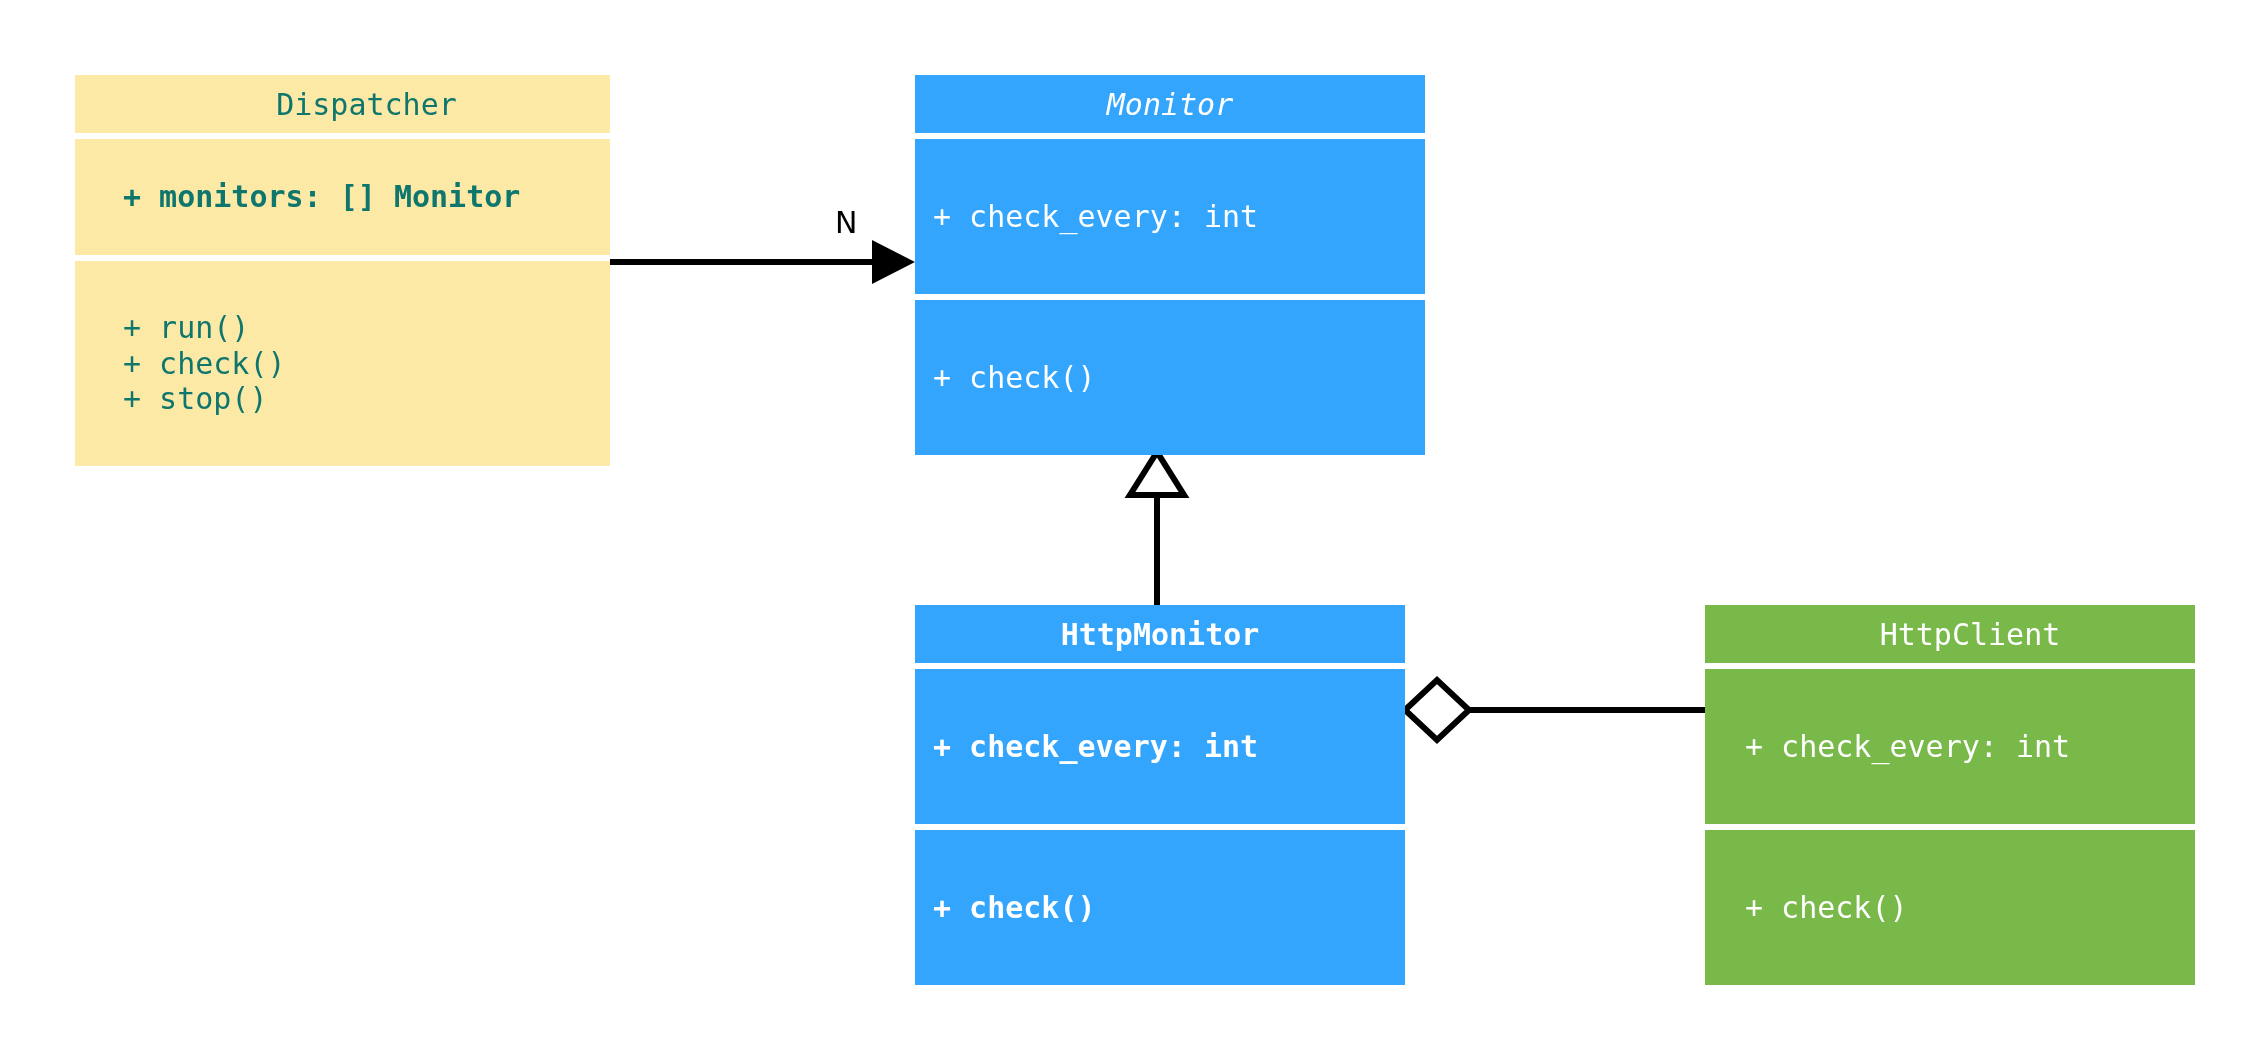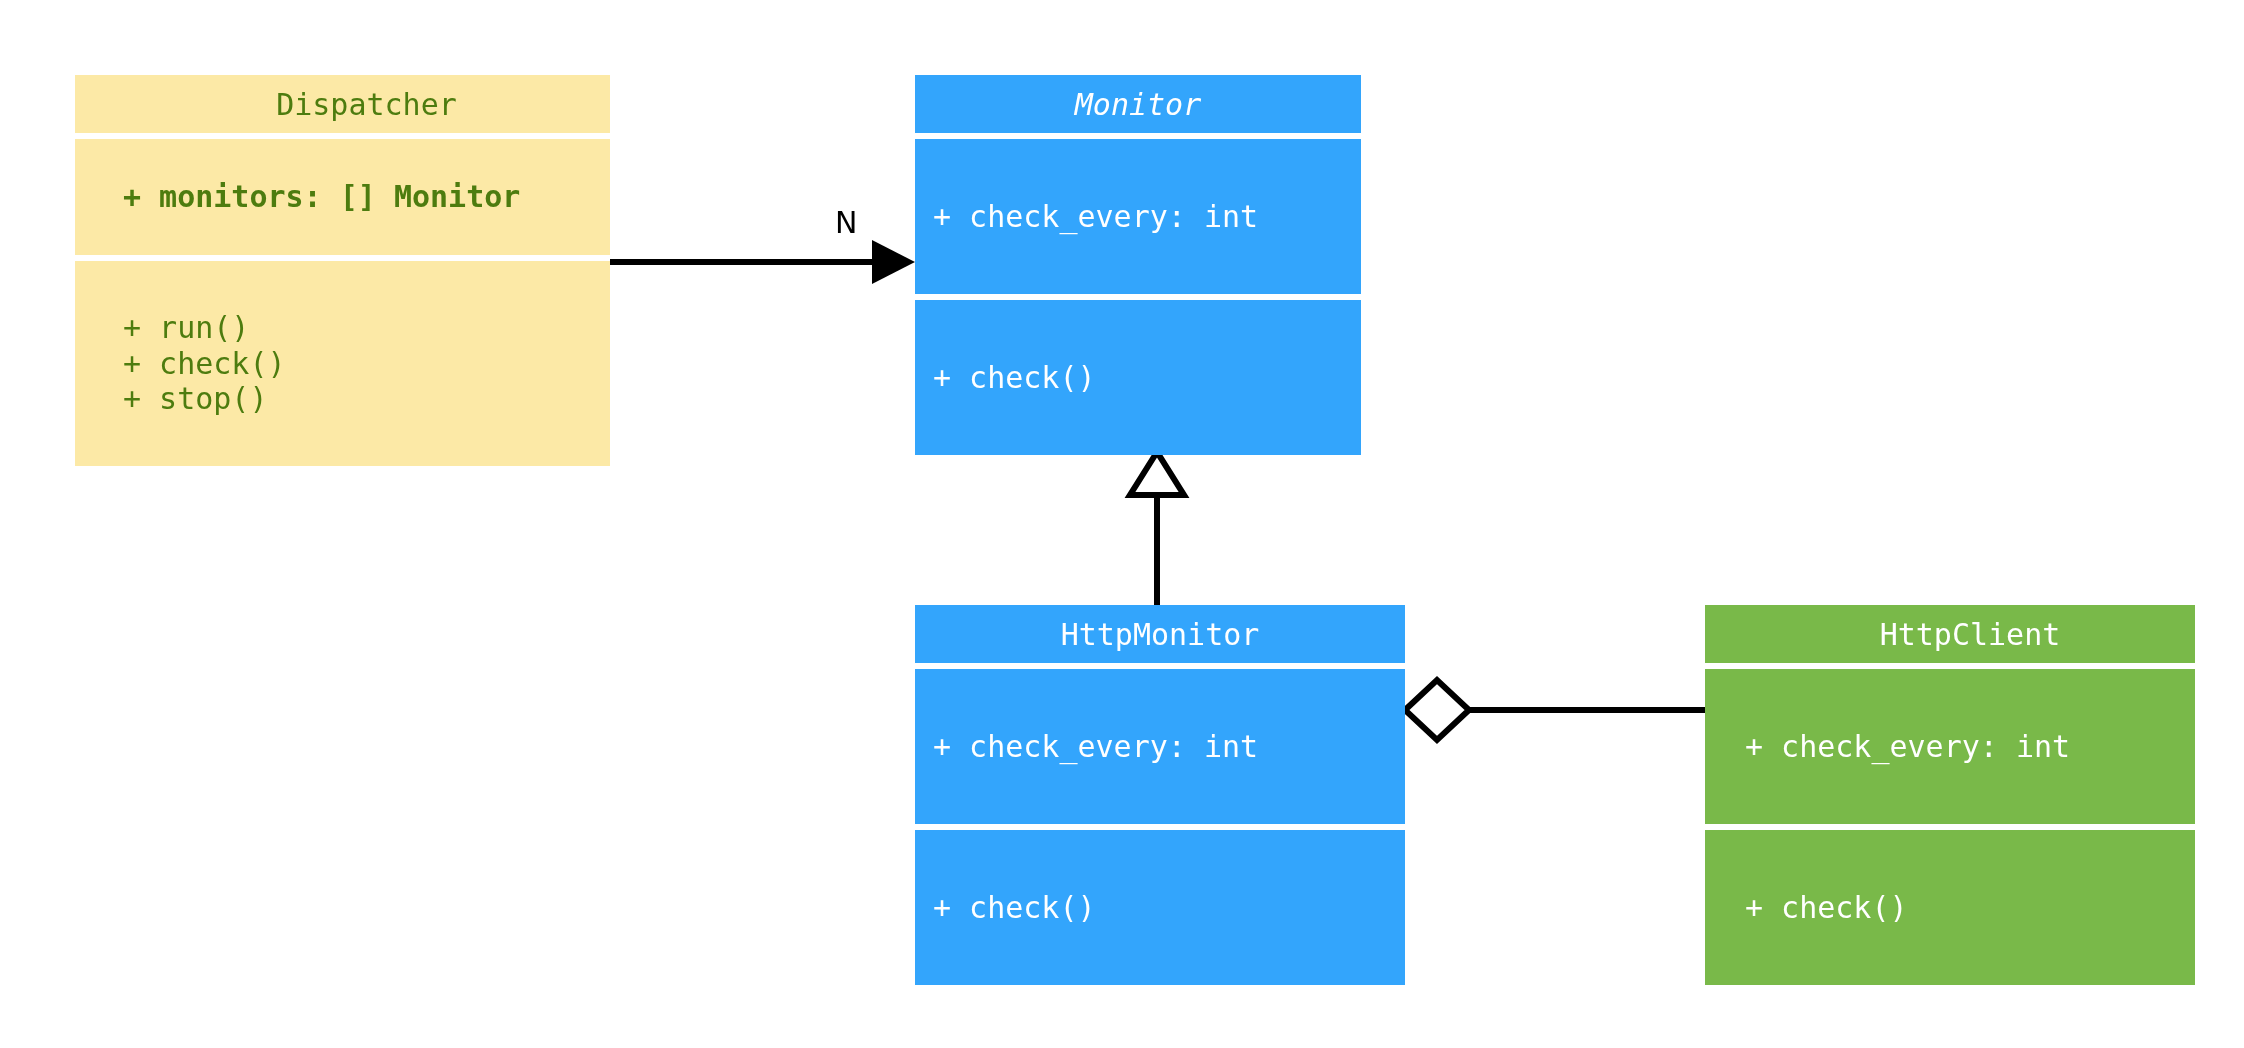--- a/index.html
+++ b/index.html
@@ -52,21 +52,21 @@
   }
   .uml-divider {
     width: 100%;
     height: 6px;
     background: #ffffff;
   }
 
   
   .theme-yellow .uml-compartment { background: #fce9a6; }
   .theme-yellow .uml-title,
-  .theme-yellow .uml-members { color: #4d7c0f; padding-left: 48px; }
+  .theme-yellow .uml-members { color: #0f766e; padding-left: 48px; }
 
   .theme-blue .uml-compartment { background: #33a5fc; }
   .theme-blue .uml-title,
   .theme-blue .uml-members { color: #ffffff; }
 
   .theme-green .uml-compartment { background: #79b949; padding-left: 40px; }
   .theme-green .uml-title,
   .theme-green .uml-members { color: #ffffff; }
 
   
@@ -117,33 +117,33 @@
       <div class="member-list">+ monitors: [] Monitor</div>
     </div>
     <div class="uml-divider"></div>
     <div class="uml-compartment uml-members" style="height:205px;">
       <div class="member-list">+ run()
 + check()
 + stop()</div>
     </div>
   </div>
 
-  <div class="uml-class theme-blue" style="left:915px; top:75px; width:446px;">
+  <div class="uml-class theme-blue" style="left:915px; top:75px; width:510px;">
     <div class="uml-compartment uml-title abstract" style="height:58px;">Monitor</div>
     <div class="uml-divider"></div>
     <div class="uml-compartment uml-members" style="height:155px;">
       <div class="member-list">+ check_every: int</div>
     </div>
     <div class="uml-divider"></div>
     <div class="uml-compartment uml-members" style="height:155px;">
       <div class="member-list">+ check()</div>
     </div>
   </div>
 
-  <div class="uml-class theme-blue" style="left:915px; top:605px; width:490px;">
+  <div class="uml-class theme-blue" style="left:915px; top:605px; width:490px;font-weight:bold;">
     <div class="uml-compartment uml-title" style="height:58px;">HttpMonitor</div>
     <div class="uml-divider"></div>
     <div class="uml-compartment uml-members" style="height:155px;">
       <div class="member-list">+ check_every: int</div>
     </div>
     <div class="uml-divider"></div>
     <div class="uml-compartment uml-members" style="height:155px;">
       <div class="member-list">+ check()</div>
     </div>
   </div>

